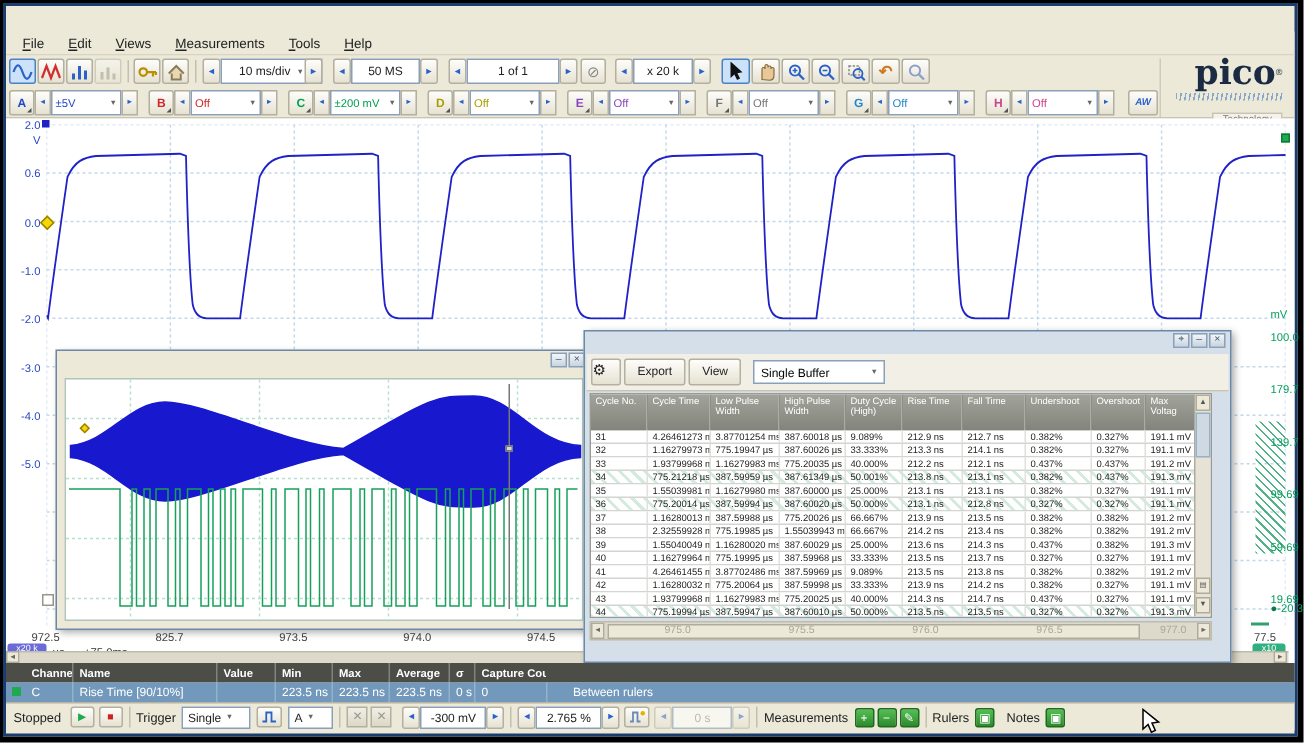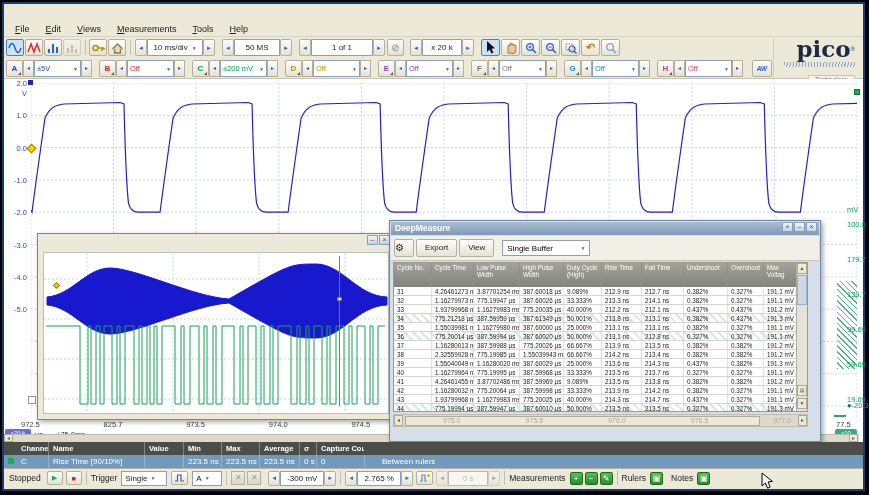--- a/index.html
+++ b/index.html
@@ -181,21 +181,21 @@
         </svg>
       </div>
     <div class="tbtn" style="left:104px;width:18px">
       <svg width="13" height="12" viewBox="0 0 13 12">
           <path d="M1.5,7 L6.5,2 L11.5,7 M3.5,7 V11 H9.5 V7" stroke="#8a7a5a" fill="#e8d8b0" stroke-width="1.3"></path>
         </svg>
       </div>
     <div class="sepv" style="left:126px"></div>
 
     <div class="tbtn spin" style="left:131px">◄</div>
-    <div class="fld" style="left:143px;width:56px">
+    <div class="fld" style="left:143px;width:68px">
       <span>10 ms/div</span>
         <span class="dd">▼</span>
       </div>
     <div class="tbtn spin" style="left:199px">►</div>
 
     <div class="tbtn spin" style="left:218px">◄</div>
     <div class="fld" style="left:230px;width:46px">
       <span>50 MS</span>
       </div>
     <div class="tbtn spin" style="left:276px">►</div>
@@ -364,21 +364,21 @@
         </svg>
       <div class="hatch" style="left:55px;top:194px;width:15px;height:40px"></div>
       <div class="hatch" style="left:806px;top:198px;width:20px;height:88px"></div>
       <div class="trigger-diamond" style="left:-3px;top:62px"></div>
       <div class="abs" style="left:-3px;top:313px;width:8px;height:8px;background:#fff;border:1px solid #9a968a"></div>
       <div class="abs" style="left:823px;top:6px;width:6px;height:6px;background:#1faa50;border:1px solid #0a7a34"></div>
     </div>
     <div class="ticklayer" id="lticks" style="left:0;top:4px;width:25px;height:336px">
         <span class="ltick" style="top: 6px; color: rgb(42, 72, 200);">V</span>
         <span class="ltick" style="top: -4px;">2.0</span>
-        <span class="ltick" style="top: 28.3px;">1.0</span>
+        <span class="ltick" style="top: 28.3px;">0.6</span>
         <span class="ltick" style="top: 60.6px;">0.0</span>
         <span class="ltick" style="top: 92.9px;">-1.0</span>
         <span class="ltick" style="top: 125.2px;">-2.0</span>
         <span class="ltick" style="top: 157.5px;">-3.0</span>
         <span class="ltick" style="top: 189.8px;">-4.0</span>
         <span class="ltick" style="top: 222.1px;">-5.0</span>
         <span style="position: absolute; right: -4px; top: -3px; width: 5px; height: 5px; background: rgb(33, 33, 200);"></span>
       </div>
     <div class="ticklayer" id="rticks" style="left:843px;top:4px;width:26px;height:340px;overflow:visible">
         <span class="rtick" style="top: 122px;">mV</span>
@@ -427,21 +427,20 @@
           <path d="M3,44 C28,42 42,15 66,15 C92,15 150,44 185,46 C246,11 246,11 272,11 C298,11 313,43 343,44 L343,52 C313,53 298,85 272,85 C246,85 246,85 185,50 C150,52 92,81 66,81 C42,81 28,54 3,52 Z" fill="#1818cf" stroke="#1818cf"></path>
           <path d="M2,73 L36,73 L36,151 L44,151 L44,73 L47,73 L47,151 L52,151 L52,73 L56,73 L56,151 L60,151 L60,73 L68,73 L68,151 L73,151 L73,73 L76,73 L76,151 L81,151 L81,73 L90,73 L90,151 L95,151 L95,73 L98,73 L98,151 L103,151 L103,73 L106,73 L106,151 L110,151 L110,73 L113,73 L113,151 L118,151 L118,73 L131,73 L131,151 L137,151 L137,73 L140,73 L140,151 L146,151 L146,73 L155,73 L155,151 L160,151 L160,73 L163,73 L163,151 L169,151 L169,73 L172,73 L172,151 L178,151 L178,73 L190,73 L190,151 L196,151 L196,73 L199,73 L199,151 L204,151 L204,73 L212,73 L212,151 L217,151 L217,73 L220,73 L220,151 L226,151 L226,73 L229,73 L229,151 L234,151 L234,73 L247,73 L247,151 L253,151 L253,73 L256,73 L256,151 L262,151 L262,73 L265,73 L265,151 L270,151 L270,73 L278,73 L278,151 L283,151 L283,73 L286,73 L286,151 L292,151 L292,73 L300,73 L300,151 L305,151 L305,73 L308,73 L308,151 L313,151 L313,73 L321,73 L321,151 L326,151 L326,73 L329,73 L329,151 L334,151 L334,73 L341,73" stroke="#17a05a" fill="none" stroke-width="1"></path>
         </svg>
       <div class="trigger-diamond" style="left:10px;top:30px;width:5px;height:5px"></div>
       <div class="ovcursor" style="left:295px;top:3px;height:150px"></div>
       <div class="ovhandle" style="left:293px;top:44px"></div>
     </div>
   </div>
 
   <div class="floatwin dm">
-    <div class="wtitle">DeepMeasure</div>
     <span class="wtbtn" style="right:27px">⌖</span>
     <span class="wtbtn" style="right:15px">–</span>
     <span class="wtbtn" style="right:3px">×</span>
 
     <div class="dmtoolbar">
       <span class="dmbtn" style="width:20px;padding:0;font-size:10px">⚙</span>
       <span class="dmbtn">Export</span>
       <span class="dmbtn">View</span>
       <span class="dmsel">
         <span>Single Buffer</span>

